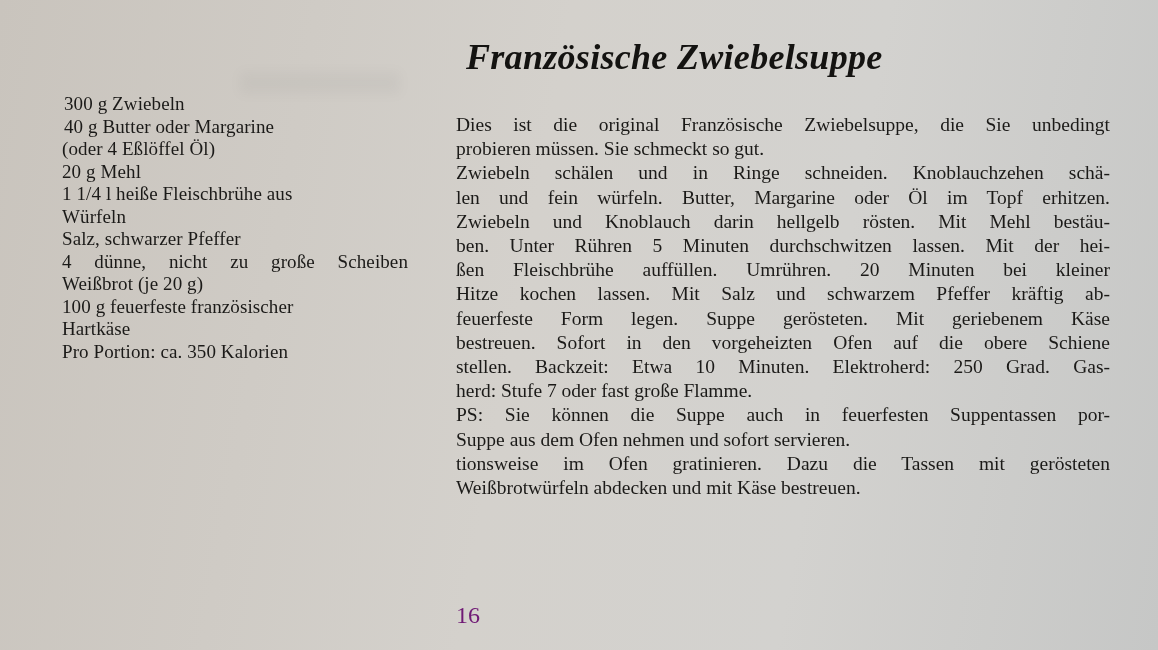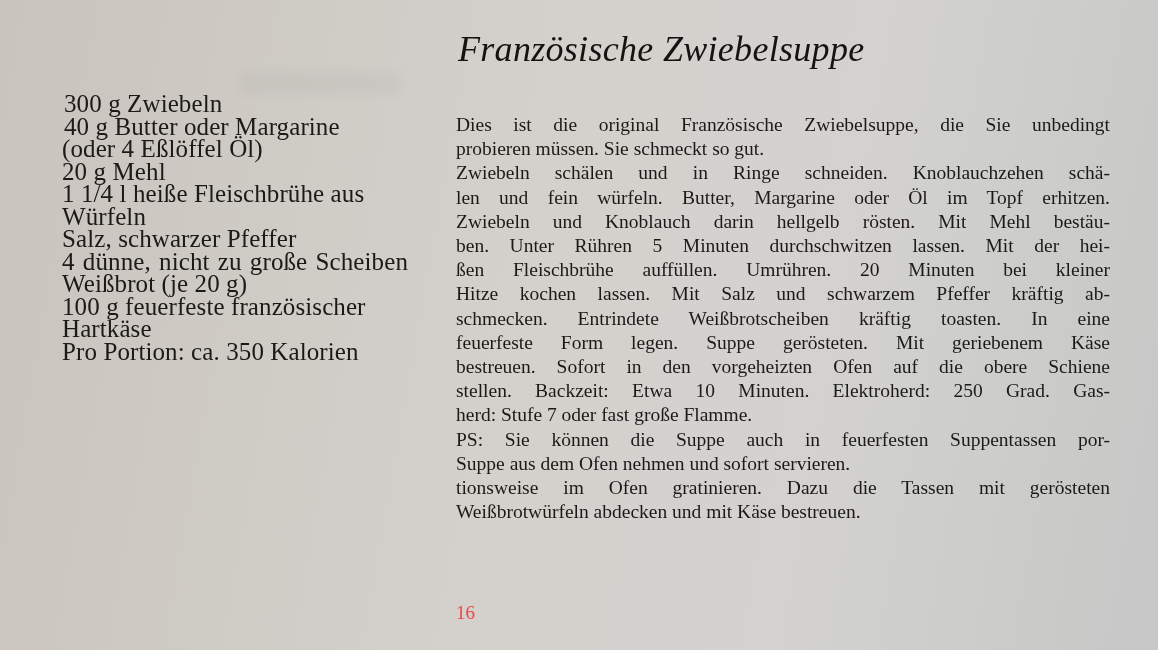--- a/index.html
+++ b/index.html
@@ -28,21 +28,21 @@
       height: 22px;
       opacity: 0.05;
       background: #555;
       filter: blur(6px);
     }
     .ingredients {
       position: absolute;
       left: 62px;
       top: 93px;
       width: 360px;
-      font-size: 25px;
+      font-size: 19px;
       line-height: 22.5px;
       letter-spacing: 0.1px;
     }
     .ingredients .line {
       display: block;
       white-space: nowrap;
     }
     .ingredients .line.justify {
       text-align: justify;
       text-align-last: justify;
@@ -76,31 +76,31 @@
       text-align: justify;
       text-align-last: justify;
     }
     .body-text .line.last {
       text-align-last: left;
     }
     .page-number {
       position: absolute;
       left: 456px;
       top: 602px;
-      font-size: 19px;
-      color: #ef4444;
+      font-size: 24px;
+      color: #701a75;
     }
   </style>
 </head>
 <body>
 
 <div class="page">
   <div class="ghost"></div>
 
-  <h1 class="title" style="margin:0;font-weight:normal;text-align:right;">Französische Zwiebelsuppe</h1>
+  <h1 class="title" style="margin:8px;font-weight:bold;text-align:right;">Französische Zwiebelsuppe</h1>
 
   <div class="ingredients">
     <span class="line indent-1">300 g Zwiebeln</span>
     <span class="line indent-1">40 g Butter oder Margarine</span>
     <span class="line">(oder 4 Eßlöffel Öl)</span>
     <span class="line">20 g Mehl</span>
     <span class="line">1 1/4 l heiße Fleischbrühe aus</span>
     <span class="line">Würfeln</span>
     <span class="line">Salz, schwarzer Pfeffer</span>
     <span class="line justify">4 dünne, nicht zu große Scheiben</span>
@@ -112,21 +112,20 @@
 
   <div class="body-text">
     <span class="line">Dies ist die original Französische Zwiebelsuppe, die Sie unbedingt</span>
     <span class="line last">probieren müssen. Sie schmeckt so gut.</span>
     <span class="line">Zwiebeln schälen und in Ringe schneiden. Knoblauchzehen schä-</span>
     <span class="line">len und fein würfeln. Butter, Margarine oder Öl im Topf erhitzen.</span>
     <span class="line">Zwiebeln und Knoblauch darin hellgelb rösten. Mit Mehl bestäu-</span>
     <span class="line">ben. Unter Rühren 5 Minuten durchschwitzen lassen. Mit der hei-</span>
     <span class="line">ßen Fleischbrühe auffüllen. Umrühren. 20 Minuten bei kleiner</span>
     <span class="line">Hitze kochen lassen. Mit Salz und schwarzem Pfeffer kräftig ab-</span>
-    <span class="line">schmecken. Entrindete Weißbrotscheiben kräftig toasten. In eine</span>
     <span class="line">feuerfeste Form legen. Suppe gerösteten. Mit geriebenem Käse</span>
     <span class="line">bestreuen. Sofort in den vorgeheizten Ofen auf die obere Schiene</span>
     <span class="line">stellen. Backzeit: Etwa 10 Minuten. Elektroherd: 250 Grad. Gas-</span>
     <span class="line last">herd: Stufe 7 oder fast große Flamme.</span>
     <span class="line">PS: Sie können die Suppe auch in feuerfesten Suppentassen por-</span>
     <span class="line last">Suppe aus dem Ofen nehmen und sofort servieren.</span>
     <span class="line">tionsweise im Ofen gratinieren. Dazu die Tassen mit gerösteten</span>
     <span class="line last">Weißbrotwürfeln abdecken und mit Käse bestreuen.</span>
   </div>
 

